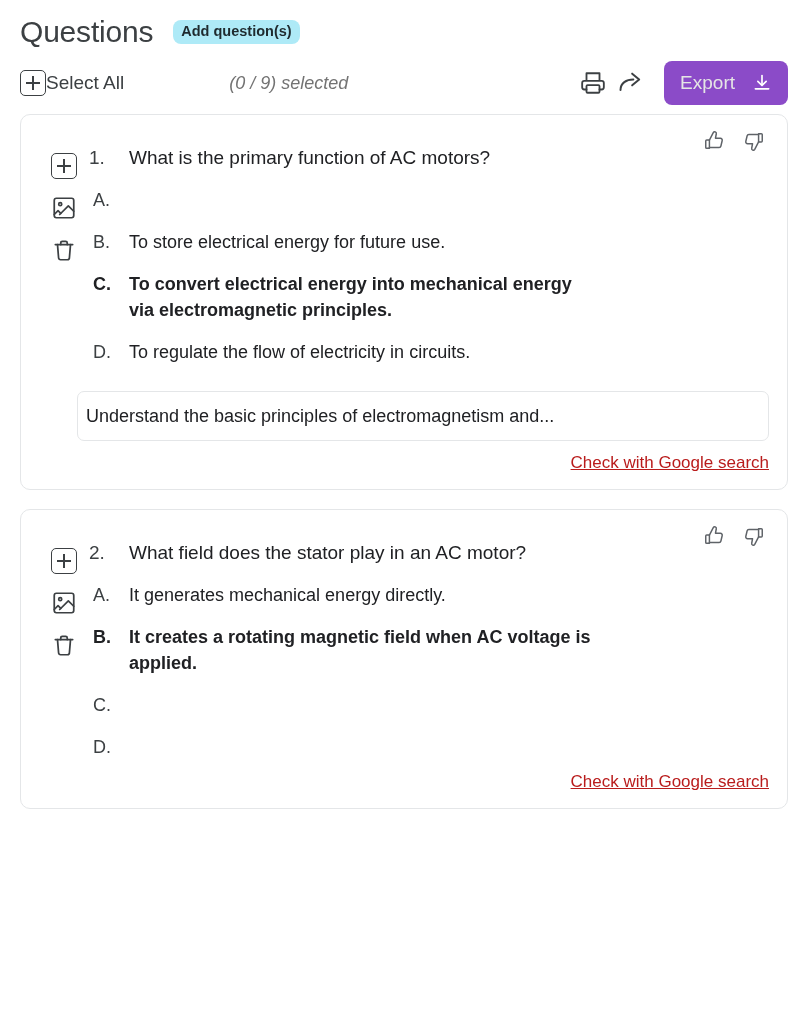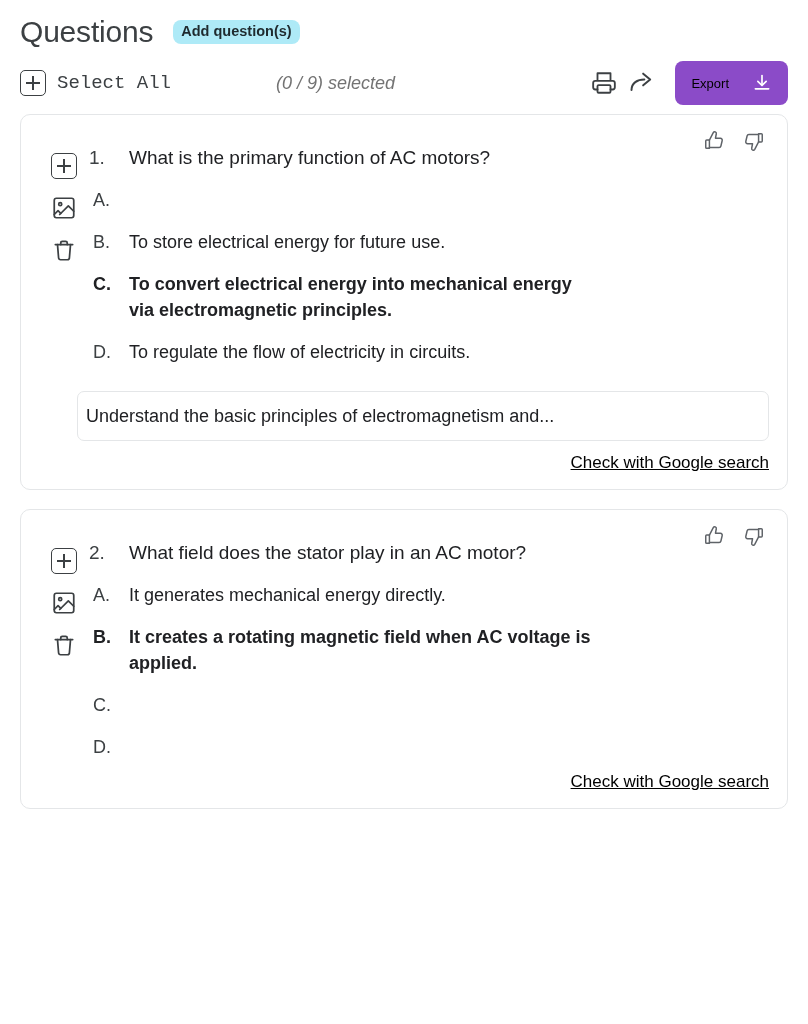--- a/index.html
+++ b/index.html
@@ -37,23 +37,22 @@
     white-space: nowrap;
   }
 
   
   .toolbar {
     display: flex; align-items: center;
     padding: 10px 20px 0 20px;
     height: 56px;
   }
   .select-all {
-    display: flex; align-items: center; gap: 11px;
+    display: flex; align-items: center; 
     cursor: pointer;
-    font-family: Liberation Mono, monospace;
   }
   .box-plus {
     width: 26px; height: 26px;
     border: 1.6px solid #3c4043;
     border-radius: 5px;
     position: relative;
     flex: none;
   }
   .box-plus::before, .box-plus::after {
     content: ""; position: absolute; background: #3c4043;
@@ -73,27 +72,27 @@
   .tool-icon {
     width: 34px; height: 34px;
     display: flex; align-items: center; justify-content: center;
     cursor: pointer;
     color: #3c4043;
   }
   .tool-icon + .tool-icon { margin-left: 4px; }
   .export-btn {
     margin-left: 16px;
     background: #8B4BC8;
-    color: #000000;
+    color: #e5e5e5;
     border: none;
     border-radius: 8px;
     height: 44px;
     padding: 0 16px;
-    display: flex; align-items: center; gap: 23px;
-    font-size: 13px;
+    display: flex; align-items: center; gap: 17px;
+    font-size: 19px;
     font-family: "Liberation Sans", sans-serif;
     cursor: pointer;
   }
 
   
   .cards { padding: 8px 20px 0 20px; }
   .q-card {
     border: 1px solid #e4e6e8;
     border-radius: 10px;
     background: #ffffff;
@@ -166,21 +165,21 @@
     line-height: 24px;
     white-space: nowrap;
     overflow: hidden;
   }
   .google-link-row {
     display: flex; justify-content: flex-end;
     margin-top: 12px;
   }
   .google-link {
     font-size: 17px;
-    color: #000000;
+    color: #b91c1c;
     text-decoration: underline;
     cursor: pointer;
   }
 </style>
 </head>
 <body>
 
 <div class="page">
 
   <div class="header-row">

